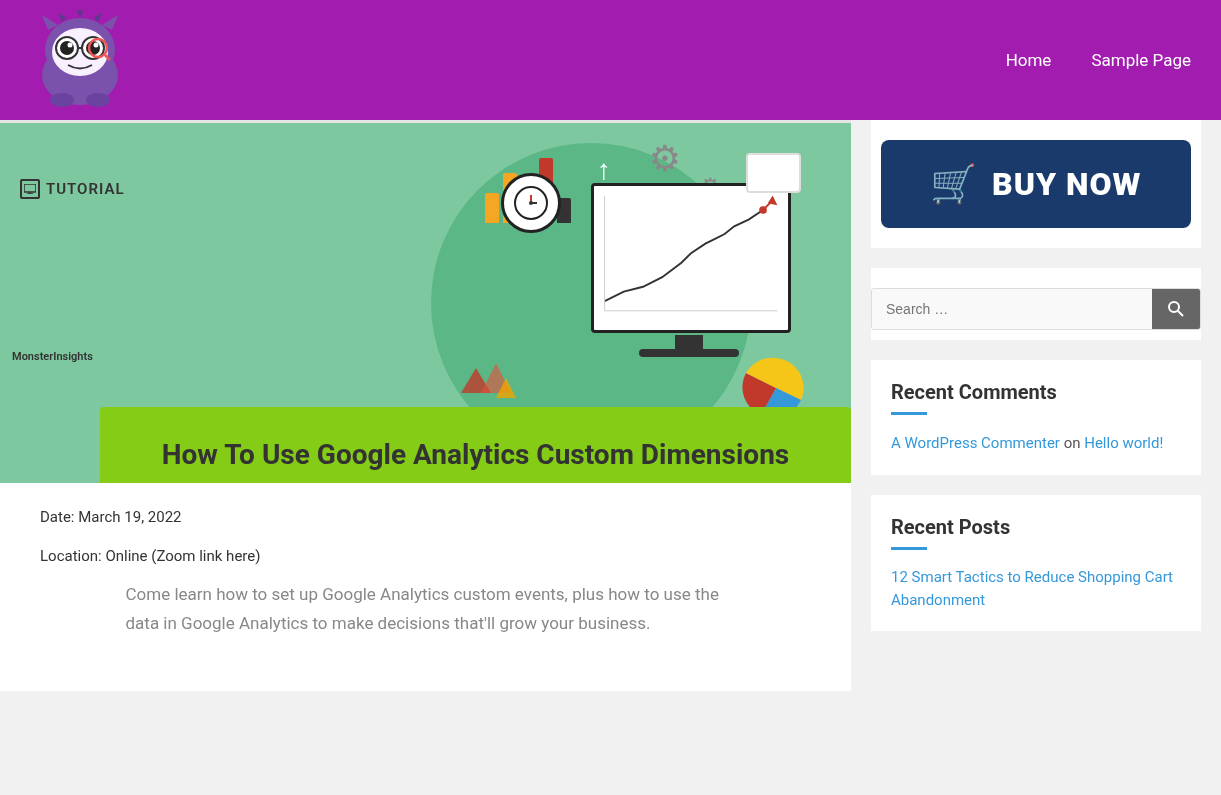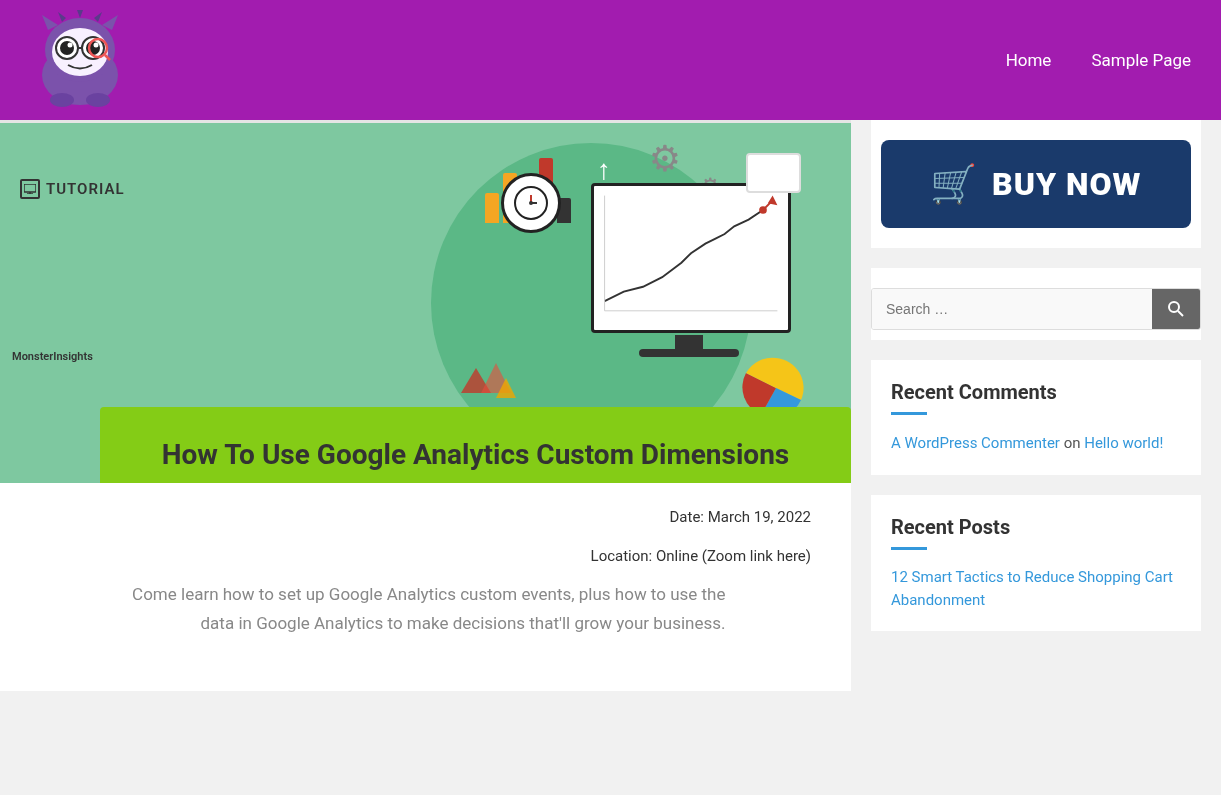--- a/index.html
+++ b/index.html
@@ -217,21 +217,21 @@
       font-size: 28px;
       font-weight: 700;
       color: #333;
       text-align: center;
       line-height: 1.3;
     }
 
     
     .article-body {
       padding: 20px 40px 40px;
-      text-align: right;
+      text-align: left;
     }
     .article-meta {
       color: #333;
       font-size: 15px;
       line-height: 1.9;
       margin-bottom: 10px;
     }
     .article-meta span.label { font-weight: 400; color: #333; }
     .article-excerpt {
       color: #888;

